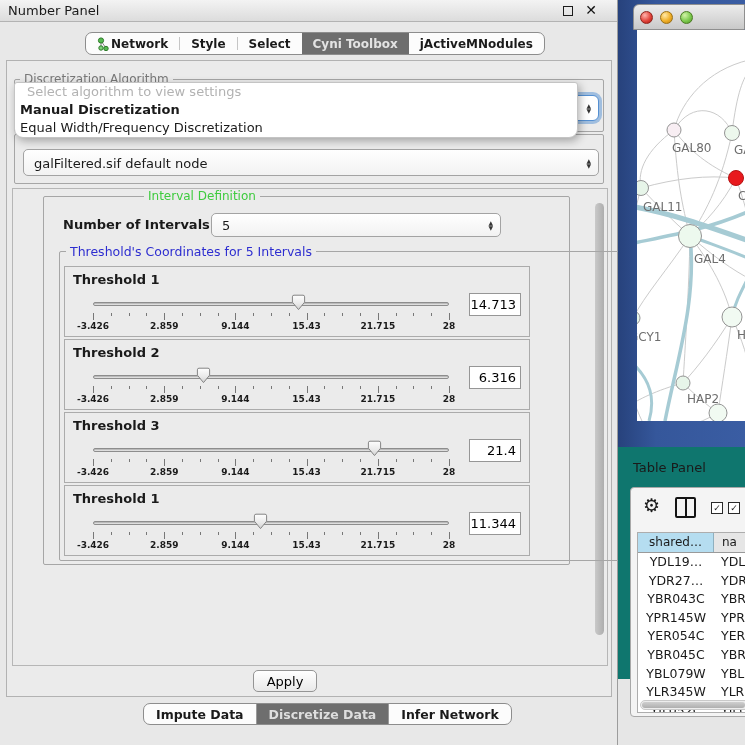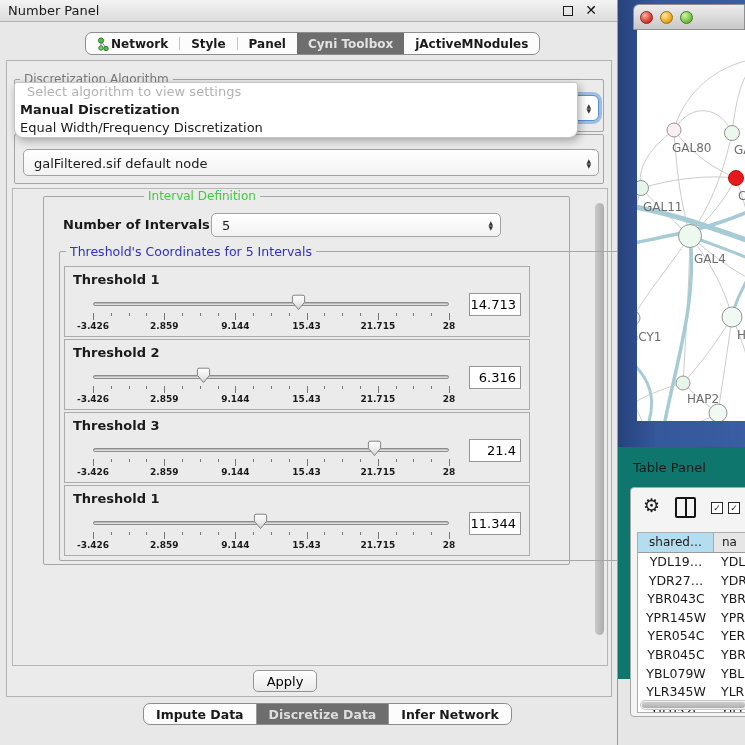--- a/index.html
+++ b/index.html
@@ -129,21 +129,21 @@
           <circle cx="9" cy="11.5" r="2.2" fill="#56b950" stroke="#2e7b2a"></circle>
         </svg>
         <span>Network</span>
       </div>
       <div class="tsep"></div>
       <div class="ttab">
           <span>Style</span>
         </div>
       <div class="tsep"></div>
       <div class="ttab">
-          <span>Panel</span>
+          <span>Select</span>
         </div>
       <div class="ttab sel">
           <span>Cyni Toolbox</span>
         </div>
       <div class="ttab">
           <span>jActiveMNodules</span>
         </div>
     </div>
 
     <div class="outer"></div>

